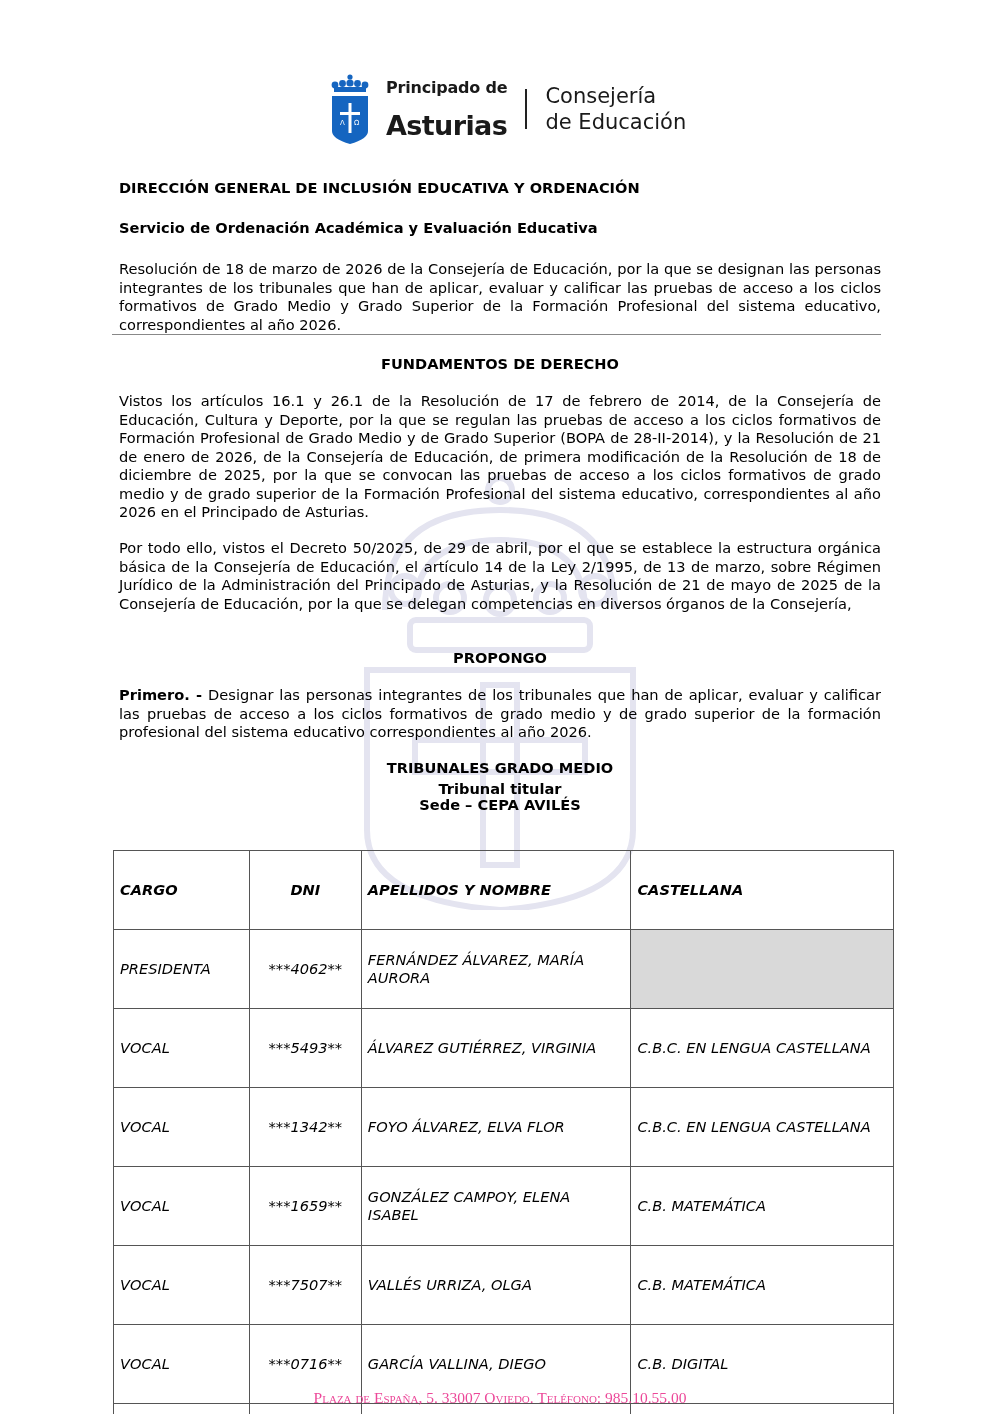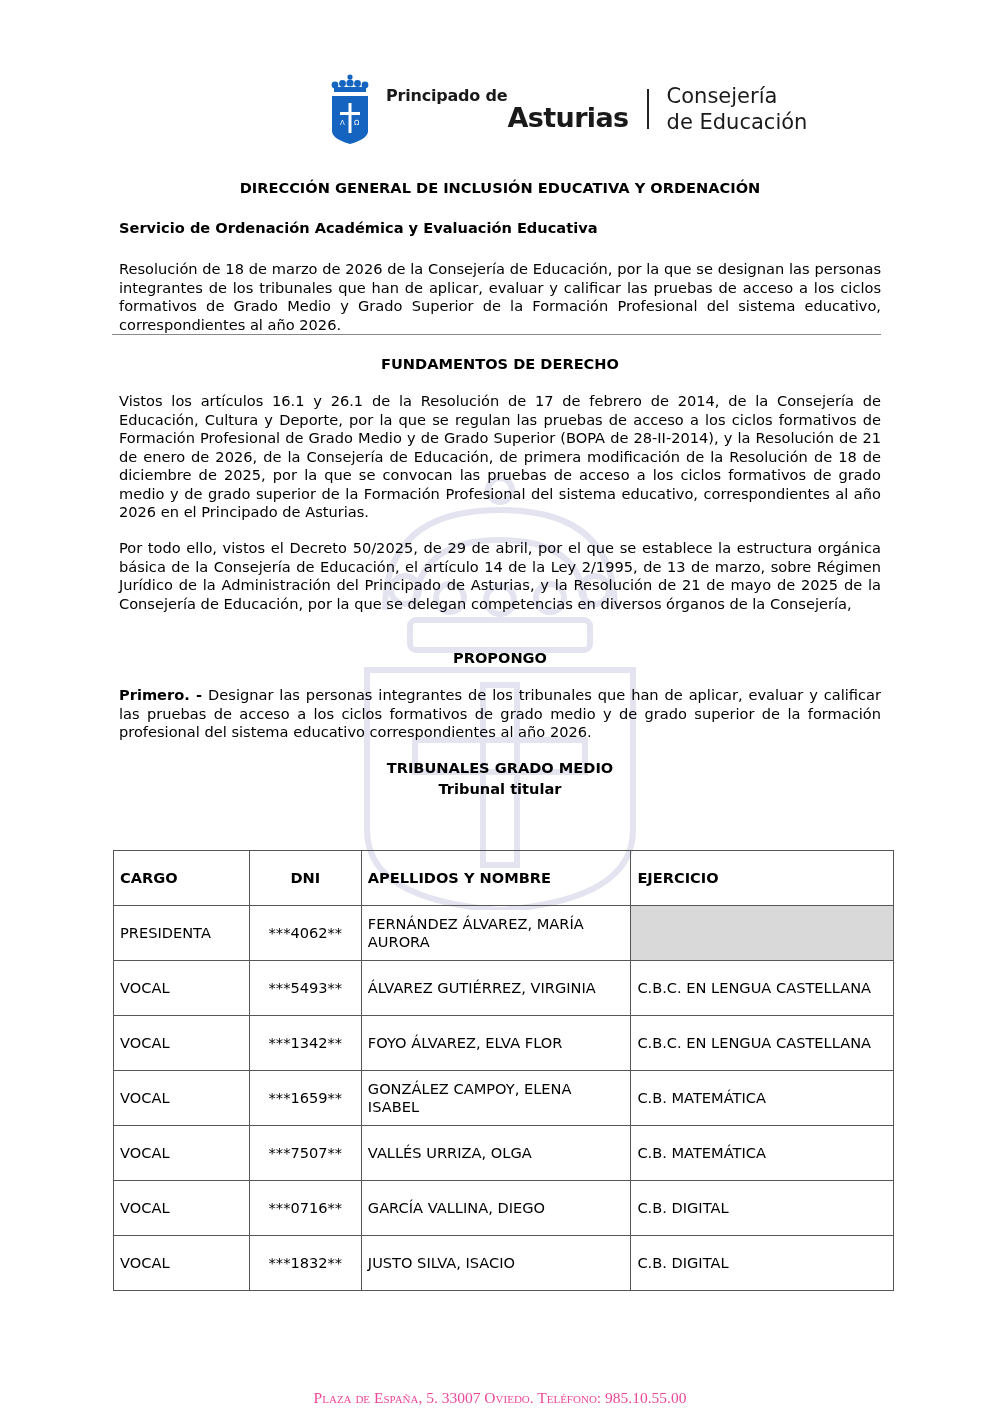--- a/index.html
+++ b/index.html
@@ -4,34 +4,34 @@
   <style>
     html, body { margin: 0; padding: 0; background: #ffffff; }
     body { width: 1000px; height: 1414px; position: relative; overflow: hidden;
            font-family: "DejaVu Sans", sans-serif; color: #000; }
     .watermark { position: absolute; left: 355px; top: 470px; width: 290px; height: 440px; z-index: 0; }
     .page { position: absolute; left: 0; top: 0; width: 1000px; height: 1414px; z-index: 1; }
 
     
     .logo { position: absolute; left: 330px; top: 72px; height: 74px; display: flex; align-items: center; }
     .crest { width: 40px; height: 72px; }
-    .brand { margin-left: 16px; display: flex; flex-direction: row; line-height: 1; }
+    .brand { margin-left: 16px; display: flex; flex-direction: column; line-height: 1; }
     .brand-top { font-family: "DejaVu Sans", sans-serif; font-weight: bold; font-size: 16px; color: #1a1a1a; letter-spacing: -0.2px; }
     .brand-main { font-family: "DejaVu Sans", sans-serif; font-weight: bold; font-size: 27px; color: #1a1a1a; letter-spacing: -0.6px; margin-top: 16px; }
     .brand-sep { width: 2px; height: 40px; background: #222; margin: 0 18px 0 18px; }
     .dept { display: flex; flex-direction: column; font-size: 21px; color: #1a1a1a; line-height: 1.25; }
 
     .txt { position: absolute; left: 119px; width: 762px; font-size: 14.6px; line-height: 18.5px; }
     .just { text-align: justify; text-align-last: left; }
     .bold { font-weight: bold; }
     .center { text-align: center; }
     .rule { position: absolute; left: 112px; top: 334px; width: 769px; height: 0; border-top: 1.5px solid #888; }
 
     table.trib { position: absolute; left: 113px; top: 850px; width: 781px; border-collapse: collapse; font-size: 14.6px; }
-    table.trib td, table.trib th { border: 1px solid #555; padding: 4px 6px; height: 46px; vertical-align: middle; line-height: 18px; }
+    table.trib td, table.trib th { border: 1px solid #555; padding: 16px 6px; height: 46px; vertical-align: middle; line-height: 18px; font-style: italic; }
     table.trib th { font-weight: bold; text-align: left; height: 46px; }
     table.trib .c-dni { text-align: center; }
     table.trib .shaded { background: #d9d9d9; }
     table.trib col.c1 { width: 136px; } table.trib col.c2 { width: 112px; }
     table.trib col.c3 { width: 270px; } table.trib col.c4 { width: 263px; }
 
     .footer { position: absolute; left: 0; width: 1000px; top: 1389px; text-align: center;
               font-family: "Liberation Serif", "DejaVu Serif", serif; font-variant: small-caps;
               color: #ec4899; font-size: 15.5px; }
   </style>
@@ -76,48 +76,49 @@
       <span class="brand-top">Principado de</span>
       <span class="brand-main">Asturias</span>
     </div>
     <div class="brand-sep"></div>
     <div class="dept">
       <span>Consejería</span>
       <span>de Educación</span>
     </div>
   </div>
 
-  <div class="txt bold" style="top:179px;text-align:center;">DIRECCIÓN GENERAL DE INCLUSIÓN EDUCATIVA Y ORDENACIÓN</div>
+  <div class="txt bold" style="top:179px;">DIRECCIÓN GENERAL DE INCLUSIÓN EDUCATIVA Y ORDENACIÓN</div>
   <div class="txt bold" style="top:219px;">Servicio de Ordenación Académica y Evaluación Educativa</div>
   <div class="txt just" style="top:260px;">Resolución de 18 de marzo de 2026 de la Consejería de Educación, por la que se designan las personas integrantes de los tribunales que han de aplicar, evaluar y calificar las pruebas de acceso a los ciclos formativos de Grado Medio y Grado Superior de la Formación Profesional del sistema educativo, correspondientes al año 2026.</div>
   <div class="rule"></div>
 
   <div class="txt bold center" style="top:355px;">FUNDAMENTOS DE DERECHO</div>
   <div class="txt just" style="top:392px;">Vistos los artículos 16.1 y 26.1 de la Resolución de 17 de febrero de 2014, de la Consejería de Educación, Cultura y Deporte, por la que se regulan las pruebas de acceso a los ciclos formativos de Formación Profesional  de Grado Medio y de Grado Superior (BOPA de 28-II-2014), y la Resolución de 21 de enero de 2026, de la Consejería de Educación, de primera modificación de la Resolución de 18 de diciembre de 2025, por la que se convocan las pruebas de acceso a los ciclos formativos de grado medio y de grado superior de la Formación Profesional del sistema educativo, correspondientes al año 2026 en el Principado de Asturias.</div>
   <div class="txt just" style="top:539px;">Por todo ello, vistos el Decreto 50/2025, de 29 de abril, por el que se establece la estructura orgánica básica de la Consejería de Educación, el artículo 14 de la Ley 2/1995, de 13 de marzo, sobre Régimen Jurídico de la Administración del Principado de Asturias, y la Resolución de 21 de mayo de 2025 de la Consejería de Educación, por la que se delegan competencias en diversos órganos de la Consejería,</div>
 
   <div class="txt bold center" style="top:649px;">PROPONGO</div>
   <div class="txt just" style="top:686px;"><span class="bold">Primero. -</span><span> Designar las personas integrantes de los tribunales que han de aplicar, evaluar y calificar las pruebas de acceso a los ciclos formativos de grado medio y de grado superior de la formación profesional del sistema educativo correspondientes al año 2026.</span></div>
 
   <div class="txt bold center" style="top:759px;">TRIBUNALES GRADO MEDIO</div>
+  <div class="txt bold center" style="top:796px;">Sede – CEPA AVILÉS</div>
   <div class="txt bold center" style="top:780px;">Tribunal titular</div>
 
   <table class="trib">
     <colgroup>
         <col class="c1">
         <col class="c2">
         <col class="c3">
         <col class="c4">
       </colgroup>
     <thead>
       <tr>
         <th>CARGO</th>
         <th class="c-dni">DNI</th>
         <th>APELLIDOS Y NOMBRE</th>
-        <th>EJERCICIO</th>
+        <th>CASTELLANA</th>
       </tr>
     </thead>
     <tbody>
       <tr>
         <td>PRESIDENTA</td>
         <td class="c-dni">***4062**</td>
         <td>FERNÁNDEZ ÁLVAREZ, MARÍA AURORA</td>
         <td class="shaded"></td>
       </tr>
       <tr>

